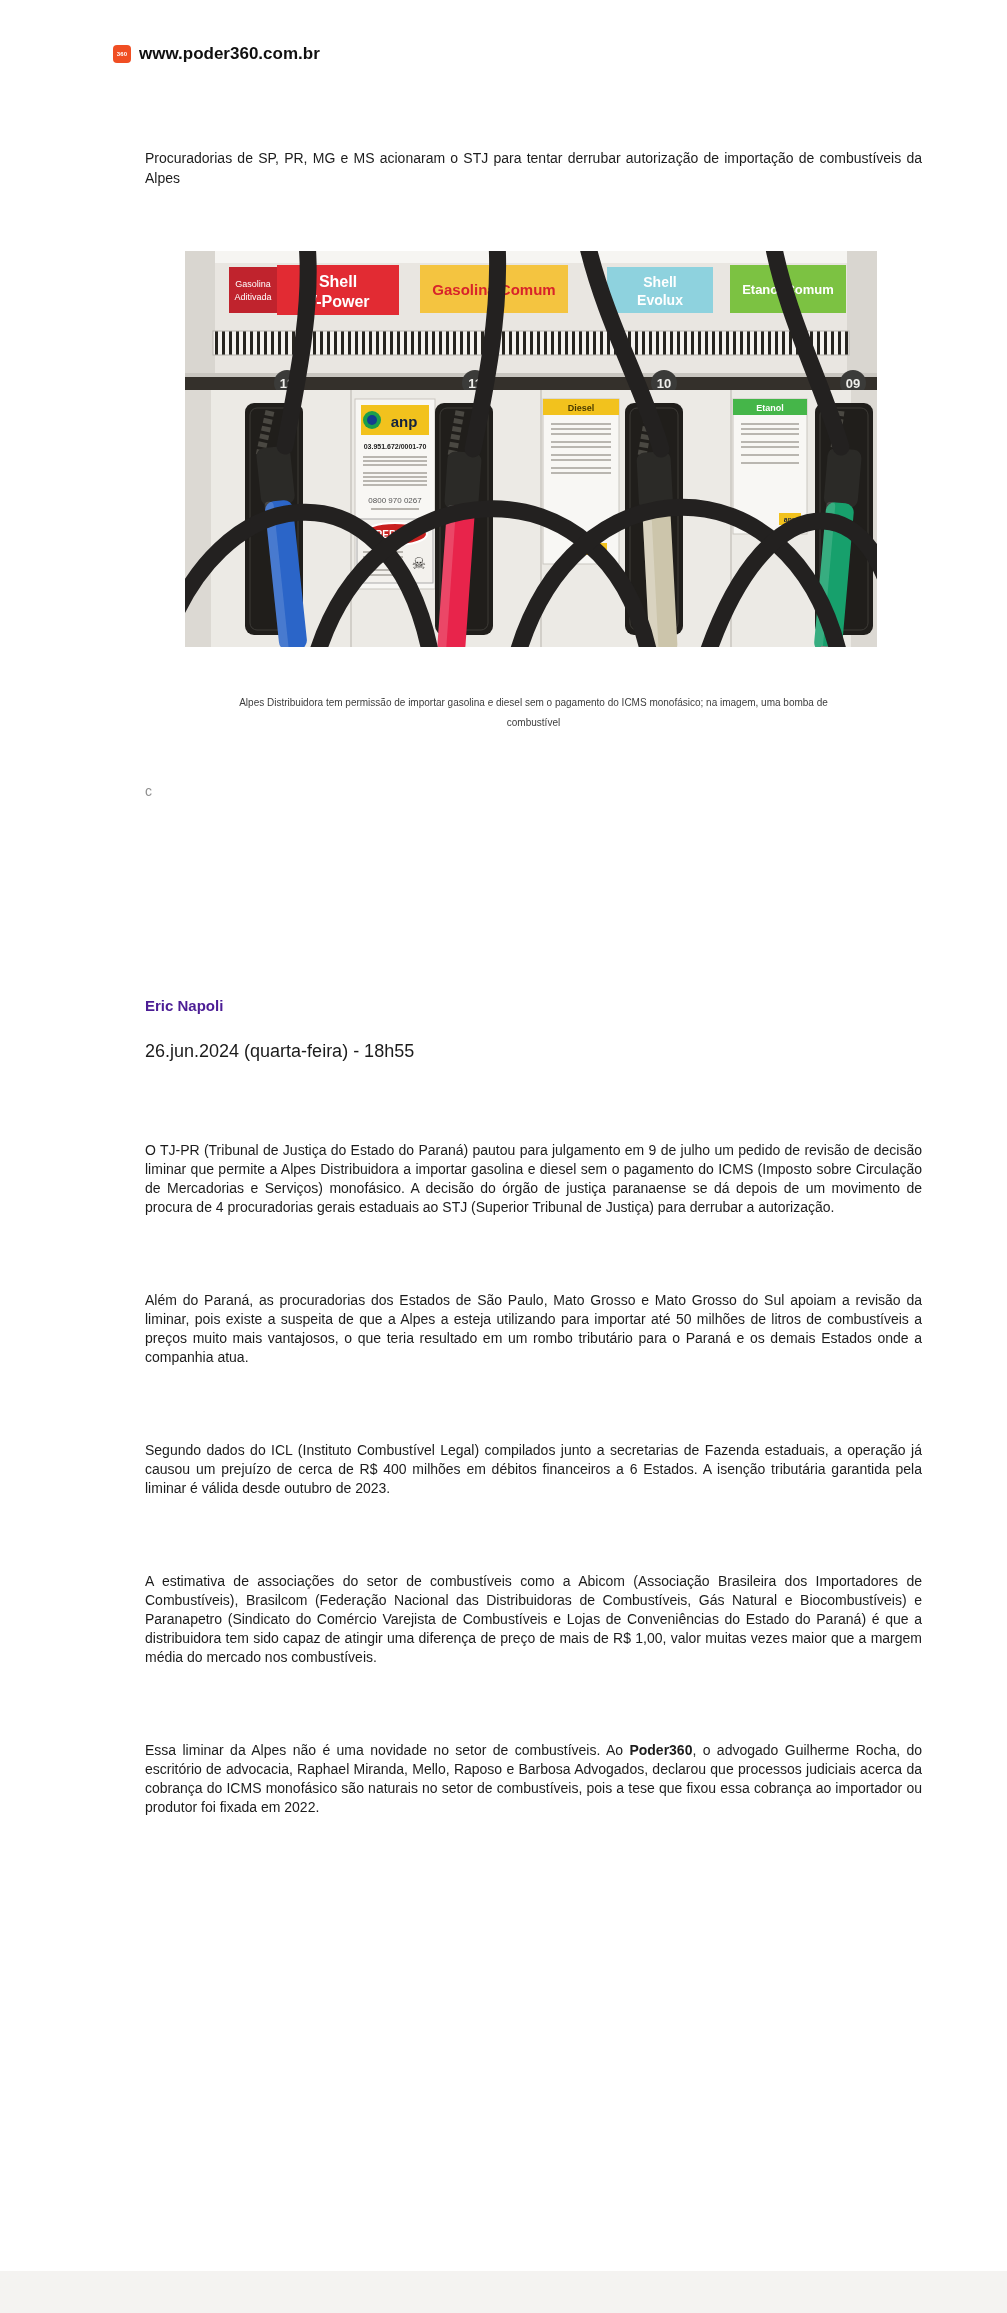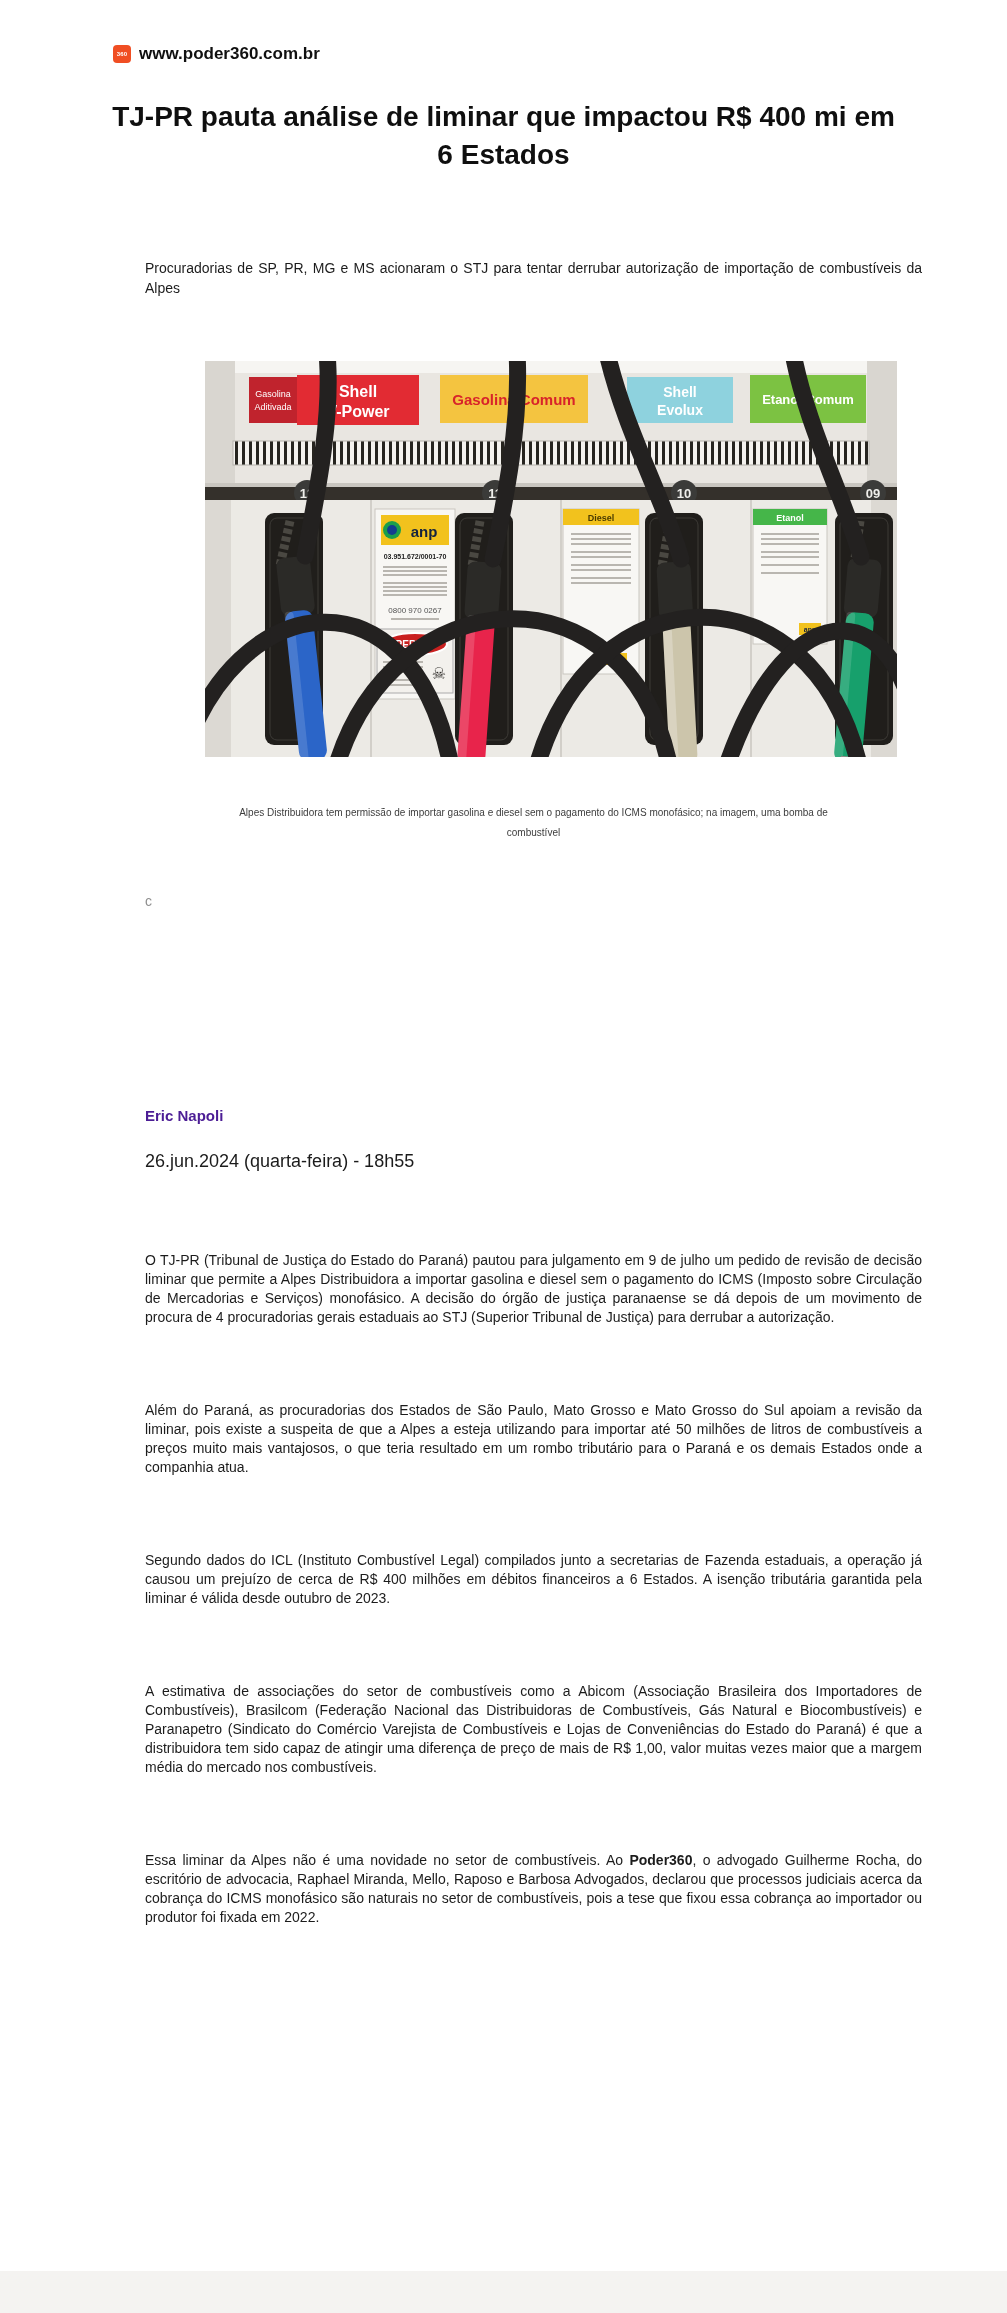--- a/index.html
+++ b/index.html
@@ -12,21 +12,21 @@
            font-size:6px;font-weight:bold;letter-spacing:.2px;}
   .site-url{font-size:17px;font-weight:bold;color:#101010;text-decoration:none;}
 
   h1.article-title{margin:34px auto 0;max-width:790px;text-align:center;
       font-size:28px;line-height:1.35;font-weight:bold;color:#0f0f0f;}
 
   .content{margin-left:145px;width:777px;}
 
   .lead{margin:84px 0 8px;font-size:14px;line-height:20px;text-align:justify;color:#1c1c1c;}
 
-  figure.photo{margin:63px 0 0 60px;width:576px;height:396px;padding:0;}
+  figure.photo{margin:63px 0 0 40px;width:576px;height:396px;padding:0;}
   figure.photo svg{display:block;}
 
   .caption{margin-top:46px;width:777px;}
   .caption p{margin:0 auto;max-width:640px;text-align:center;
       font-size:10px;line-height:20px;color:#3d3d3d;}
 
   .stray{margin-top:50px;font-size:14px;color:#8f8f8f;}
 
   .author{margin-top:198px;font-size:15px;color:#4c1d95;cursor:pointer;font-weight:bold;}
   .date{margin-top:27px;font-size:18px;color:#1b1b1b;}
@@ -40,21 +40,20 @@
 </head>
 <body>
 
 <div class="page">
 
   <div class="site-header">
     <span class="favicon">360</span>
     <span class="site-url">www.poder360.com.br</span>
   </div>
 
-  <h1 class="article-title">TJ-PR pauta análise de liminar que impactou R$ 400 mi em 6 Estados</h1>
 
   <div class="content">
 
     <p class="lead">Procuradorias de SP, PR, MG e MS acionaram o STJ para tentar derrubar autorização de importação de combustíveis da Alpes</p>
 
     <figure class="photo">
       <svg viewBox="0 0 692 396" width="692" height="396" xmlns="http://www.w3.org/2000/svg">
         <defs>
           <pattern id="ribs" width="7" height="24" patternUnits="userSpaceOnUse">
             <rect width="7" height="24" fill="#f4f2ee"></rect>

